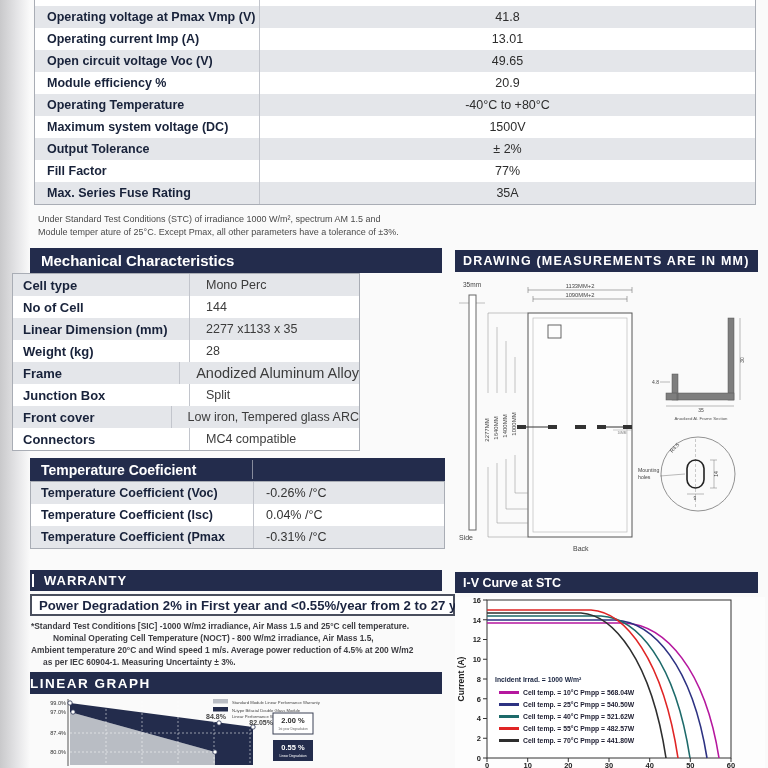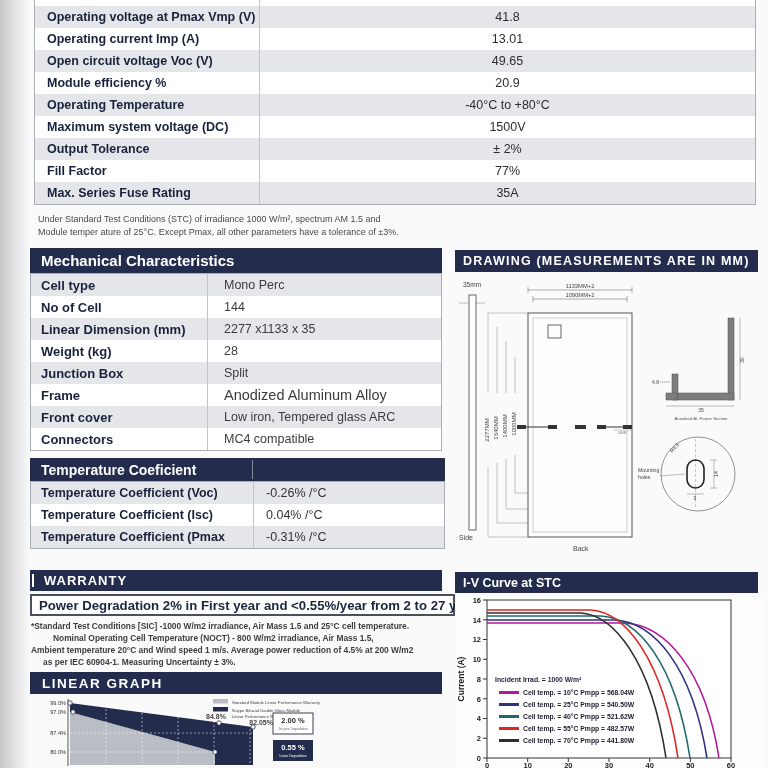--- a/index.html
+++ b/index.html
@@ -96,44 +96,44 @@
       <div class="val">35A</div>
     </div>
   </div>
 
   <div class="note" style="left:38px; top:214px;">Under Standard Test Conditions (STC) of irradiance 1000 W/m², spectrum  AM 1.5 and</div>
   <div class="note" style="left:38px; top:227px;">Module temper ature of 25°C. Except Pmax, all other parameters have a tolerance of ±3%.</div>
 
   <div class="section-header" style="left:30px; top:248px; width:412px; height:25px; font-size:15px;">
     <span>Mechanical Characteristics</span>
   </div>
-  <div class="spec-table" style="left:30px; top:273px; width:412px;">
+  <div class="spec-table" style="left:12px; top:273px; width:348px;">
     <div class="mrow">
       <div class="lbl">Cell type</div>
       <div class="val">Mono Perc</div>
     </div>
     <div class="mrow">
       <div class="lbl">No of Cell</div>
       <div class="val">144</div>
     </div>
     <div class="mrow">
       <div class="lbl">Linear Dimension (mm)</div>
       <div class="val">2277 x1133 x 35</div>
     </div>
     <div class="mrow">
       <div class="lbl">Weight (kg)</div>
       <div class="val">28</div>
     </div>
     <div class="mrow">
+      <div class="lbl">Frame</div>
+      <div class="val" style="font-size:14.5px;">Anodized Aluminum Alloy</div>
+    </div>
+    <div class="mrow">
       <div class="lbl">Junction Box</div>
       <div class="val">Split</div>
-    </div>
-    <div class="mrow">
-      <div class="lbl">Frame</div>
-      <div class="val" style="font-size:14.5px;">Anodized Aluminum Alloy</div>
     </div>
     <div class="mrow">
       <div class="lbl">Front cover</div>
       <div class="val">Low iron, Tempered glass ARC</div>
     </div>
     <div class="mrow">
       <div class="lbl">Connectors</div>
       <div class="val">MC4 compatible</div>
     </div>
   </div>
@@ -160,21 +160,21 @@
   <div class="section-header" style="left:30px; top:570px; width:412px; height:21px; font-size:13px; letter-spacing:1px; padding-left:14px;">
     <div class="white-tick"></div>
     <span>WARRANTY</span>
   </div>
   <div class="warranty-box" style="left:30px; top:594px; width:425px; height:22px;">Power Degradation 2% in First year and &lt;0.55%/year from 2 to 27 years</div>
   <div class="wnote" style="left:31px; top:620px;">*Standard Test Conditions [SIC] -1000 W/m2 irradiance, Air Mass 1.5 and 25°C cell temperature.</div>
   <div class="wnote" style="left:31px; top:632px;margin-left:22px;">Nominal Operating Cell Temperature (NOCT) - 800 W/m2 irradiance, Air Mass 1.5,</div>
   <div class="wnote" style="left:31px; top:644px;">Ambient temperature 20°C and Wind speed 1 m/s. Average power reduction of 4.5% at 200 W/m2</div>
   <div class="wnote" style="left:31px; top:656px;padding-left:12px;">as per IEC 60904-1. Measuring Uncertainty ± 3%.</div>
 
-  <div class="section-header" style="left:30px; top:672px; width:412px; height:22px; font-size:13.5px; letter-spacing:1.5px; padding-left:12px;">
+  <div class="section-header" style="left:30px; top:672px; width:412px; height:22px; font-size:13.5px; letter-spacing:1.5px; padding-left:0;">
     <span>LINEAR GRAPH</span>
   </div>
   <svg style="position:absolute; left:30px; top:695px;" width="412" height="73" viewBox="0 0 412 73">
 
     <line x1="38" y1="4" x2="38" y2="71" stroke="#555" stroke-width="1"></line>
 
     <polygon points="40,17 185,57 185,70 40,70" fill="#b9bdc4"></polygon>
 
     <polygon points="40,8 223,32 223,70 185,70 185,57 40,17" fill="#232c4c"></polygon>
 

